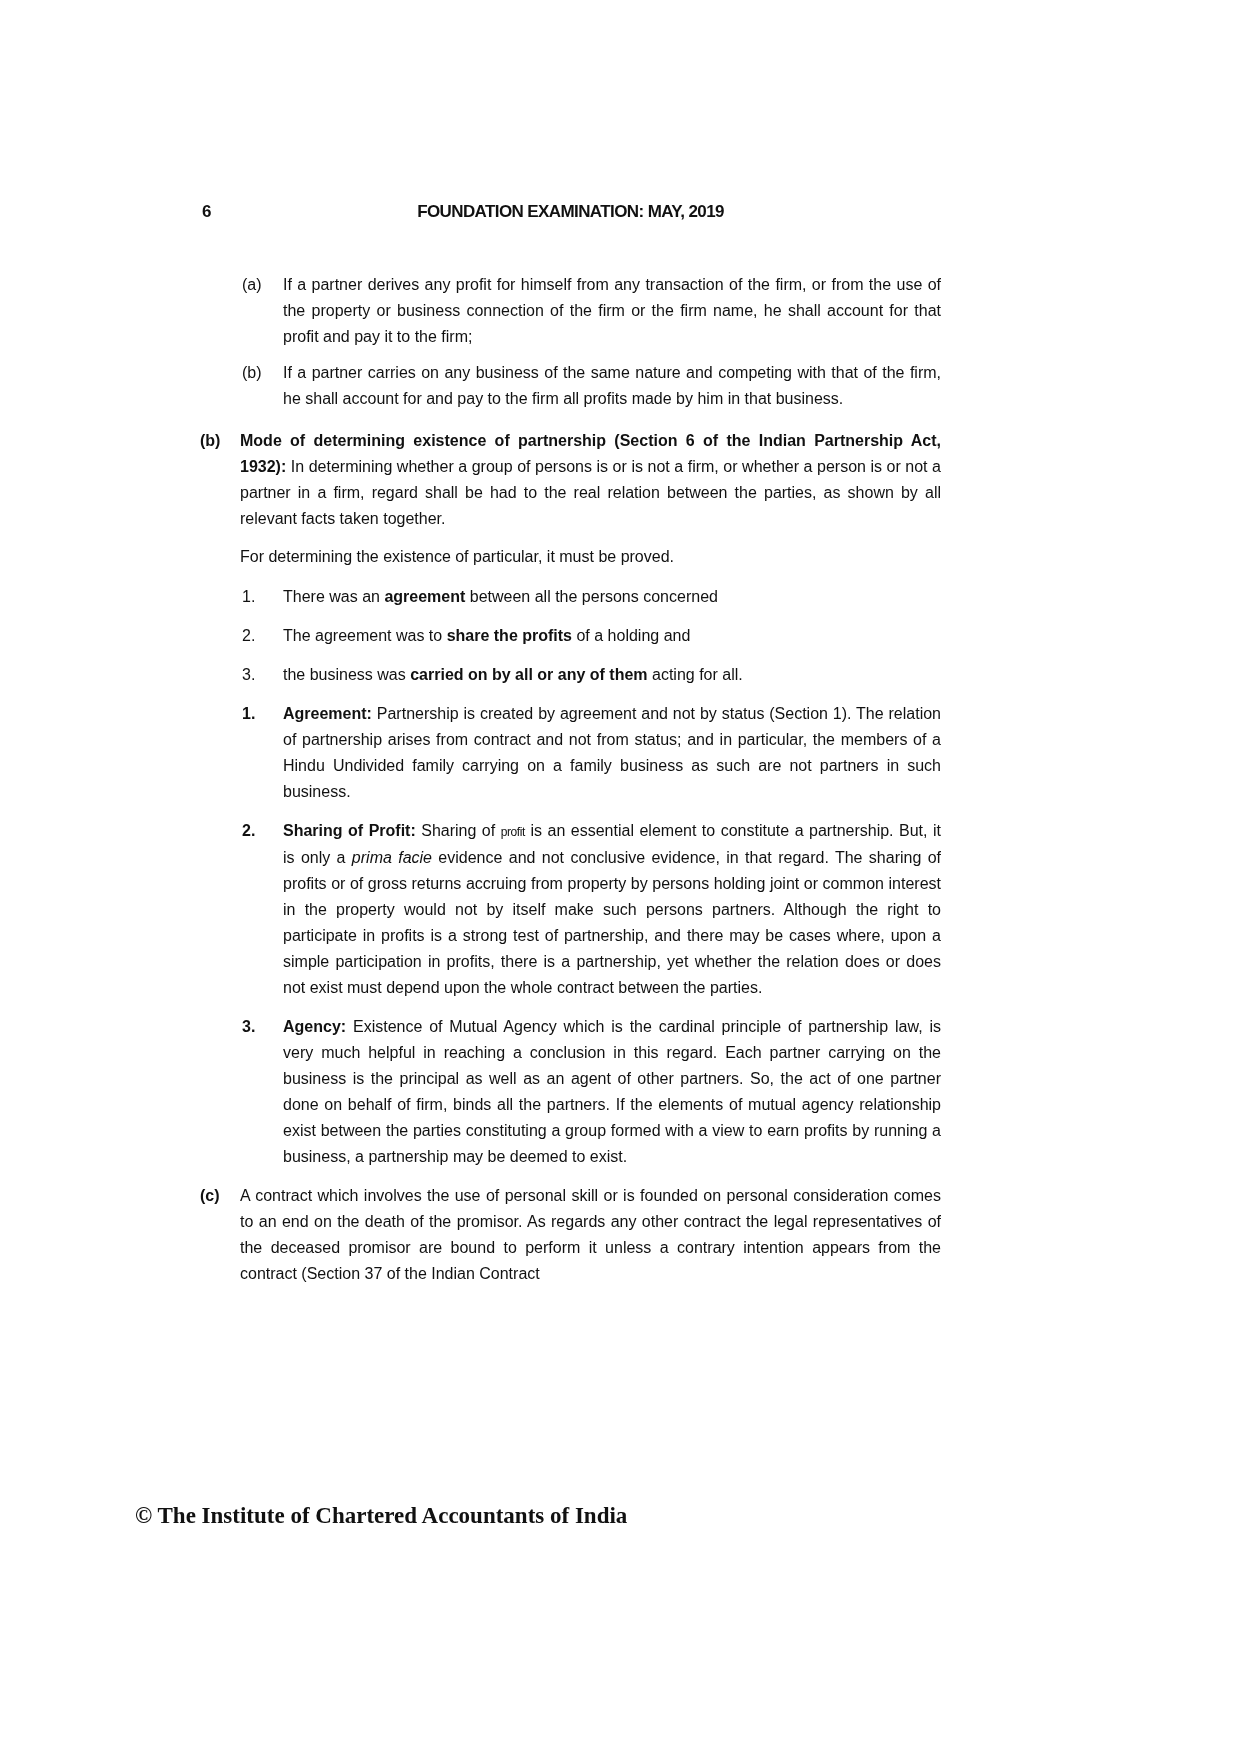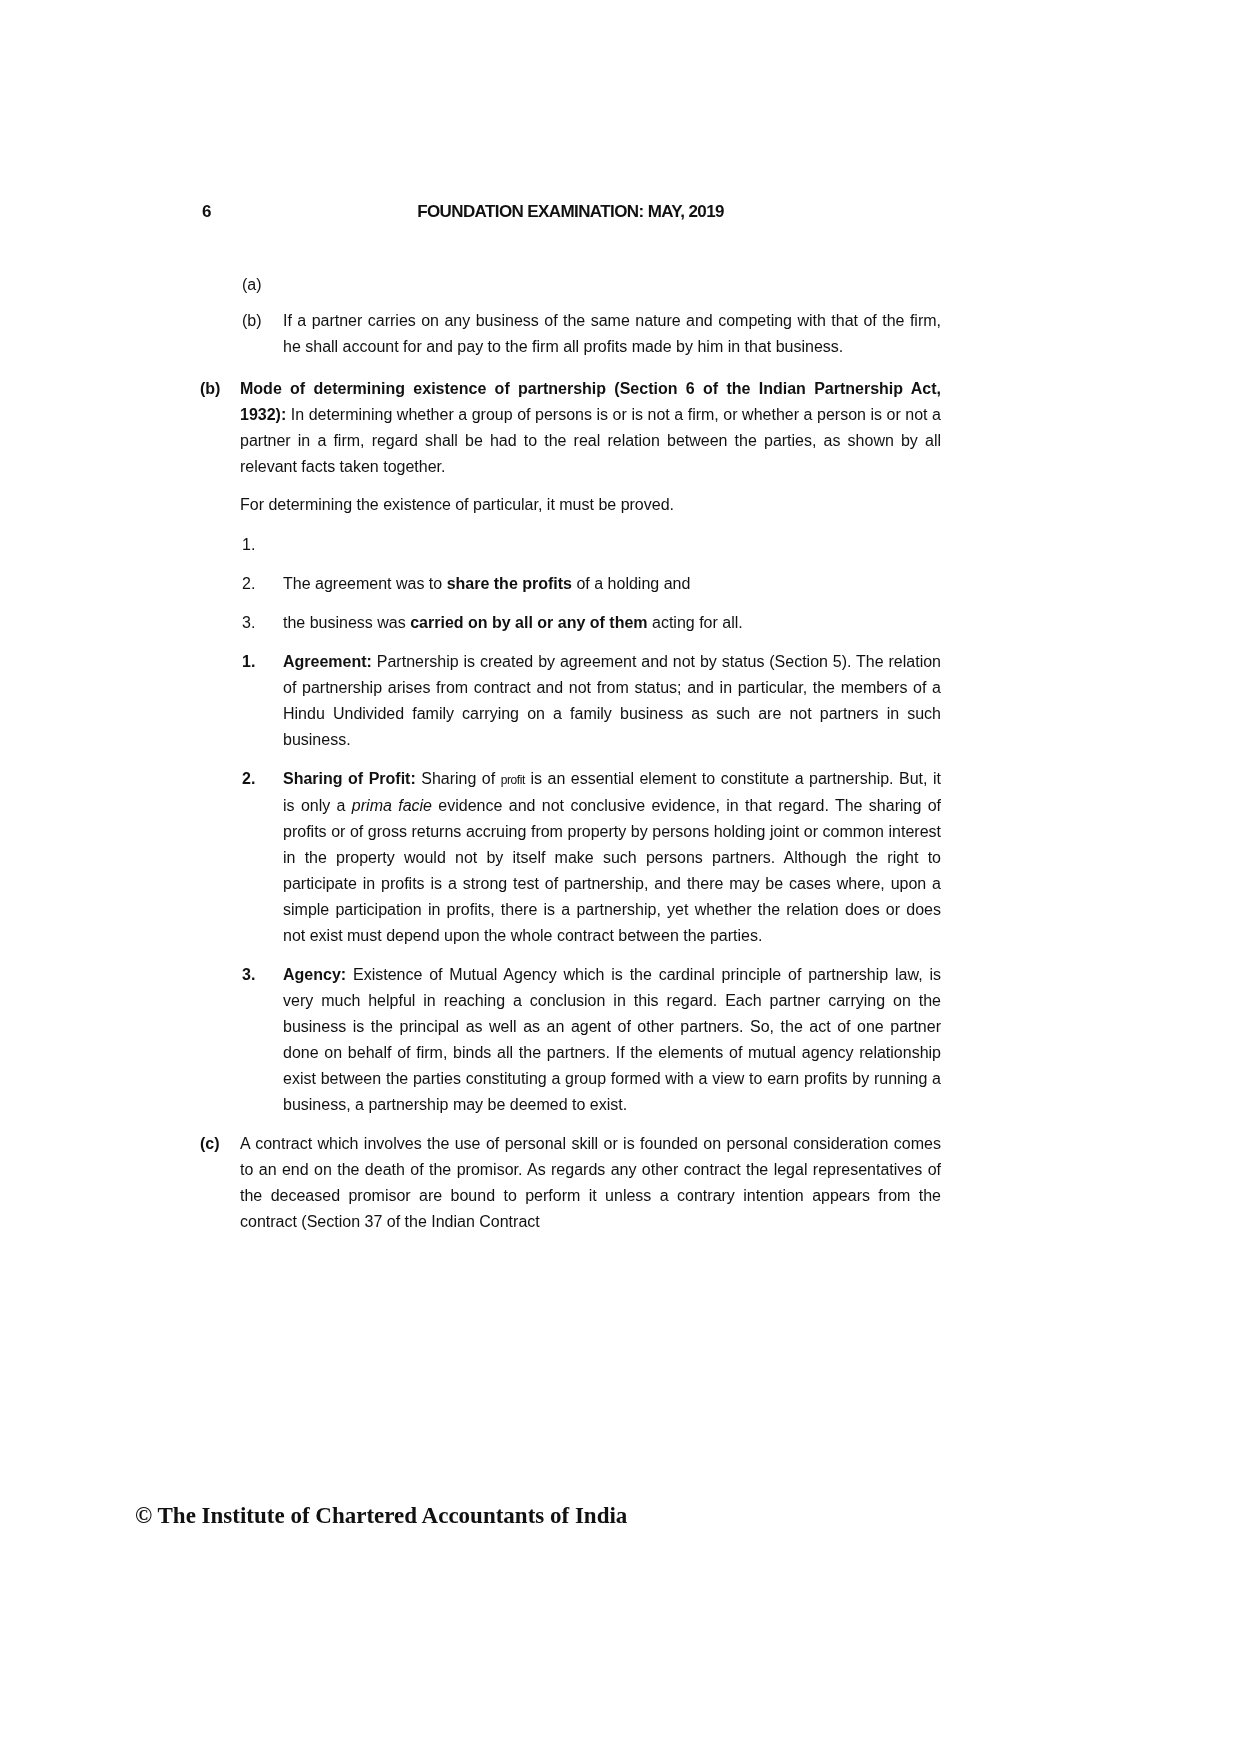--- a/index.html
+++ b/index.html
@@ -77,51 +77,53 @@
 
   <div class="header">
     <span class="page-number">6</span>
     <span class="header-title">FOUNDATION EXAMINATION: MAY, 2019</span>
   </div>
 
   <div class="content">
 
     <div class="row l2 mb10">
       <span class="lbl">(a)</span>
+      <div class="txt"><span>If a partner derives any profit for himself from any transaction of the firm, or from the use of the property or business connection of the firm or the firm name, he shall account for that profit and pay it to the firm;</span></div>
     </div>
 
     <div class="row l2 mb16">
       <span class="lbl">(b)</span>
       <div class="txt"><span>If a partner carries on any business of the same nature and competing with that of the firm, he shall account for and pay to the firm all profits made by him in that business.</span></div>
     </div>
 
     <div class="row mb12">
       <span class="lbl bold-lbl">(b)</span>
       <div class="txt"><span class="b">Mode of determining existence of partnership (Section 6 of the Indian Partnership Act, 1932): </span><span>In determining whether a group of persons is or is not a firm, or whether a person is or not a partner in a firm, regard shall be had to the real relation between the parties, as shown by all relevant facts taken together.</span></div>
     </div>
 
     <div class="para mb14"><span>For determining the existence of particular, it must be proved.</span></div>
 
     <div class="row l2 mb13">
       <span class="lbl">1.</span>
+      <div class="txt"><span>There was an </span><span class="b">agreement</span><span> between all the persons concerned</span></div>
     </div>
 
     <div class="row l2 mb13">
       <span class="lbl">2.</span>
       <div class="txt"><span>The agreement was to </span><span class="b">share the profits</span><span> of a holding and</span></div>
     </div>
 
     <div class="row l2 mb13">
       <span class="lbl">3.</span>
       <div class="txt"><span>the business was </span><span class="b">carried on by all or any of them</span><span> acting for all.</span></div>
     </div>
 
     <div class="row l2 mb13">
       <span class="lbl bold-lbl">1.</span>
-      <div class="txt"><span class="b">Agreement: </span><span>Partnership is created by agreement and not by status (Section 5). The relation of partnership arises from contract and not from status; and in particular, the members of a Hindu Undivided family carrying on a family business as such are not partners in such business.</span></div>
+      <div class="txt"><span class="b">Agreement: </span><span>Partnership is created by agreement and not by status (Section 1). The relation of partnership arises from contract and not from status; and in particular, the members of a Hindu Undivided family carrying on a family business as such are not partners in such business.</span></div>
     </div>
 
     <div class="row l2 mb13">
       <span class="lbl bold-lbl">2.</span>
       <div class="txt"><span class="b">Sharing of Profit: </span><span>Sharing of </span><span class="sm">profit</span><span> is an essential element to constitute a partnership. But, it is only a </span><span class="i">prima facie</span><span> evidence and not conclusive evidence, in that regard. The sharing of profits or of gross returns accruing from property by persons holding joint or common interest in the property would not by itself make such persons partners. Although the right to participate in profits is a strong test of partnership, and there may be cases where, upon a simple participation in profits, there is a partnership, yet whether the relation does or does not exist must depend upon the whole contract between the parties.</span></div>
     </div>
 
     <div class="row l2 mb13">
       <span class="lbl bold-lbl">3.</span>
       <div class="txt"><span class="b">Agency: </span><span>Existence of Mutual Agency which is the cardinal principle of partnership law, is very much helpful in reaching a conclusion in this regard. Each partner carrying on the business is the principal as well as an agent of other partners. So, the act of one partner done on behalf of firm, binds all the partners. If the elements of mutual agency relationship exist between the parties constituting a group formed with a view to earn profits by running a business, a partnership may be deemed to exist.</span></div>

